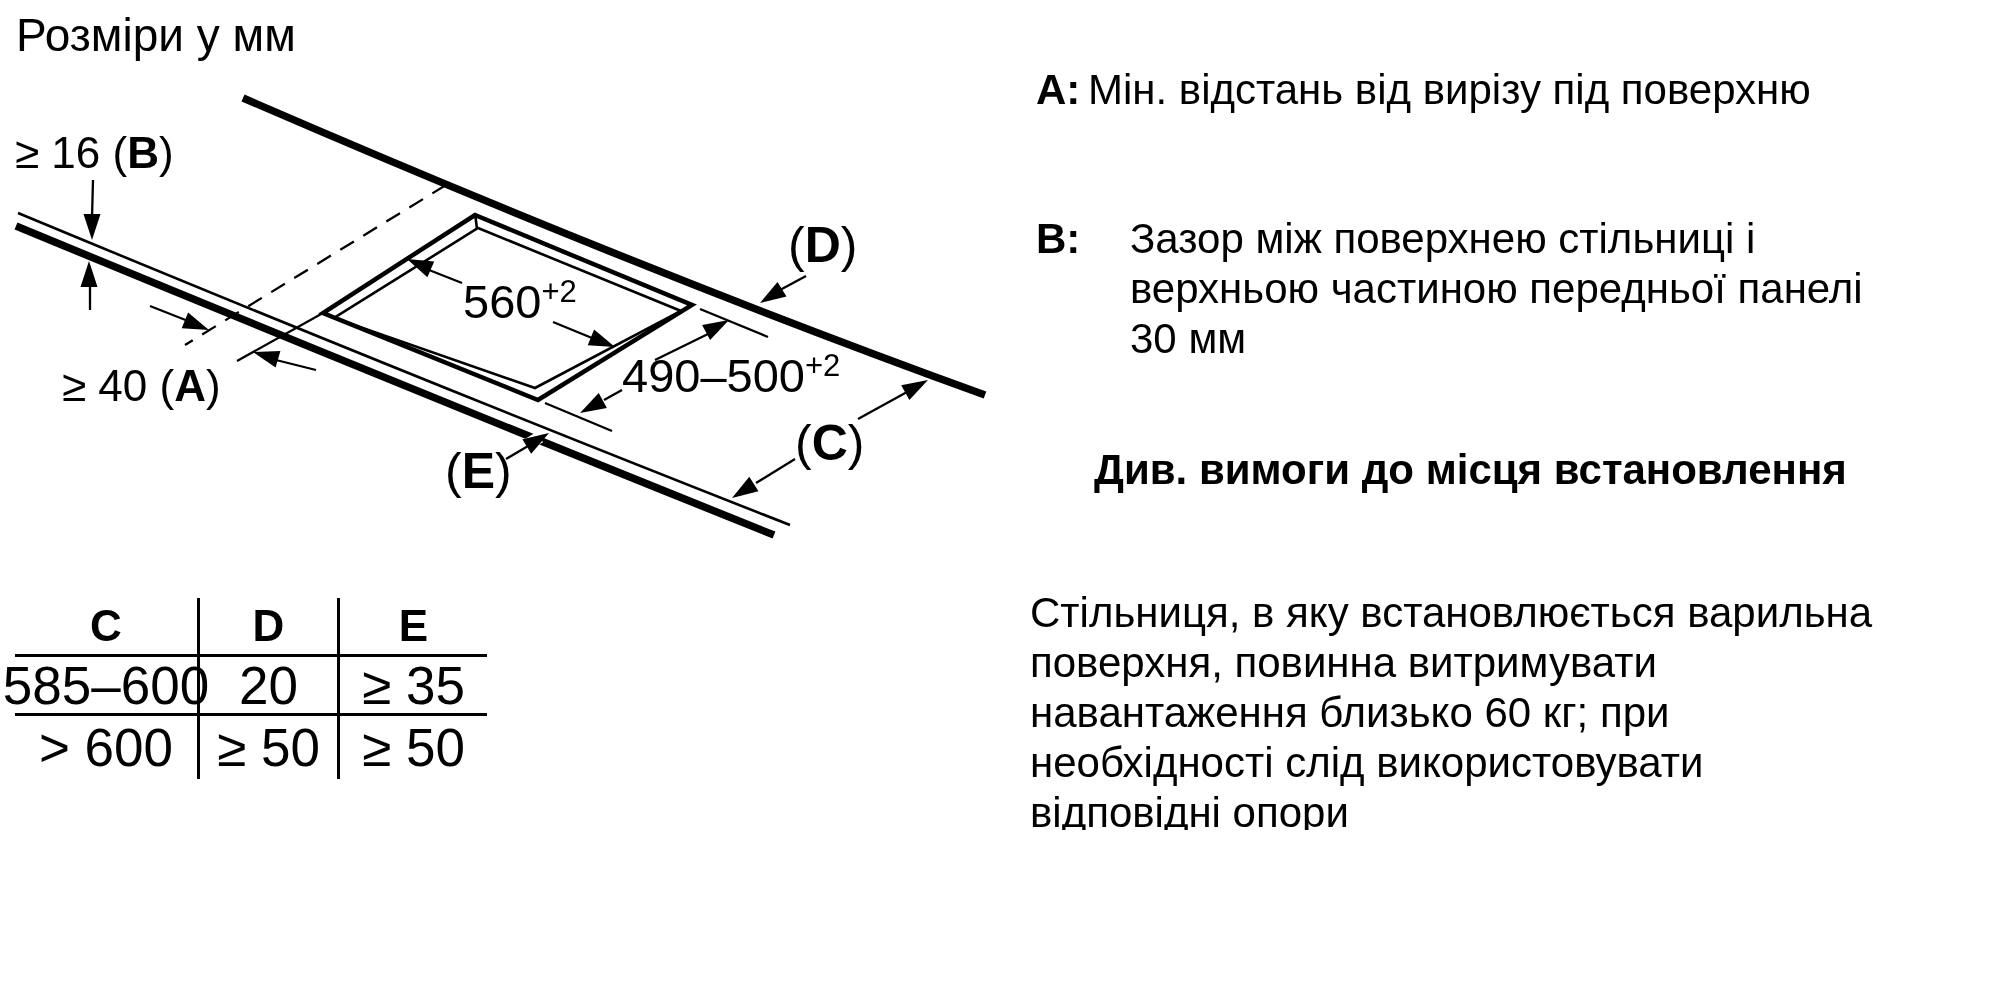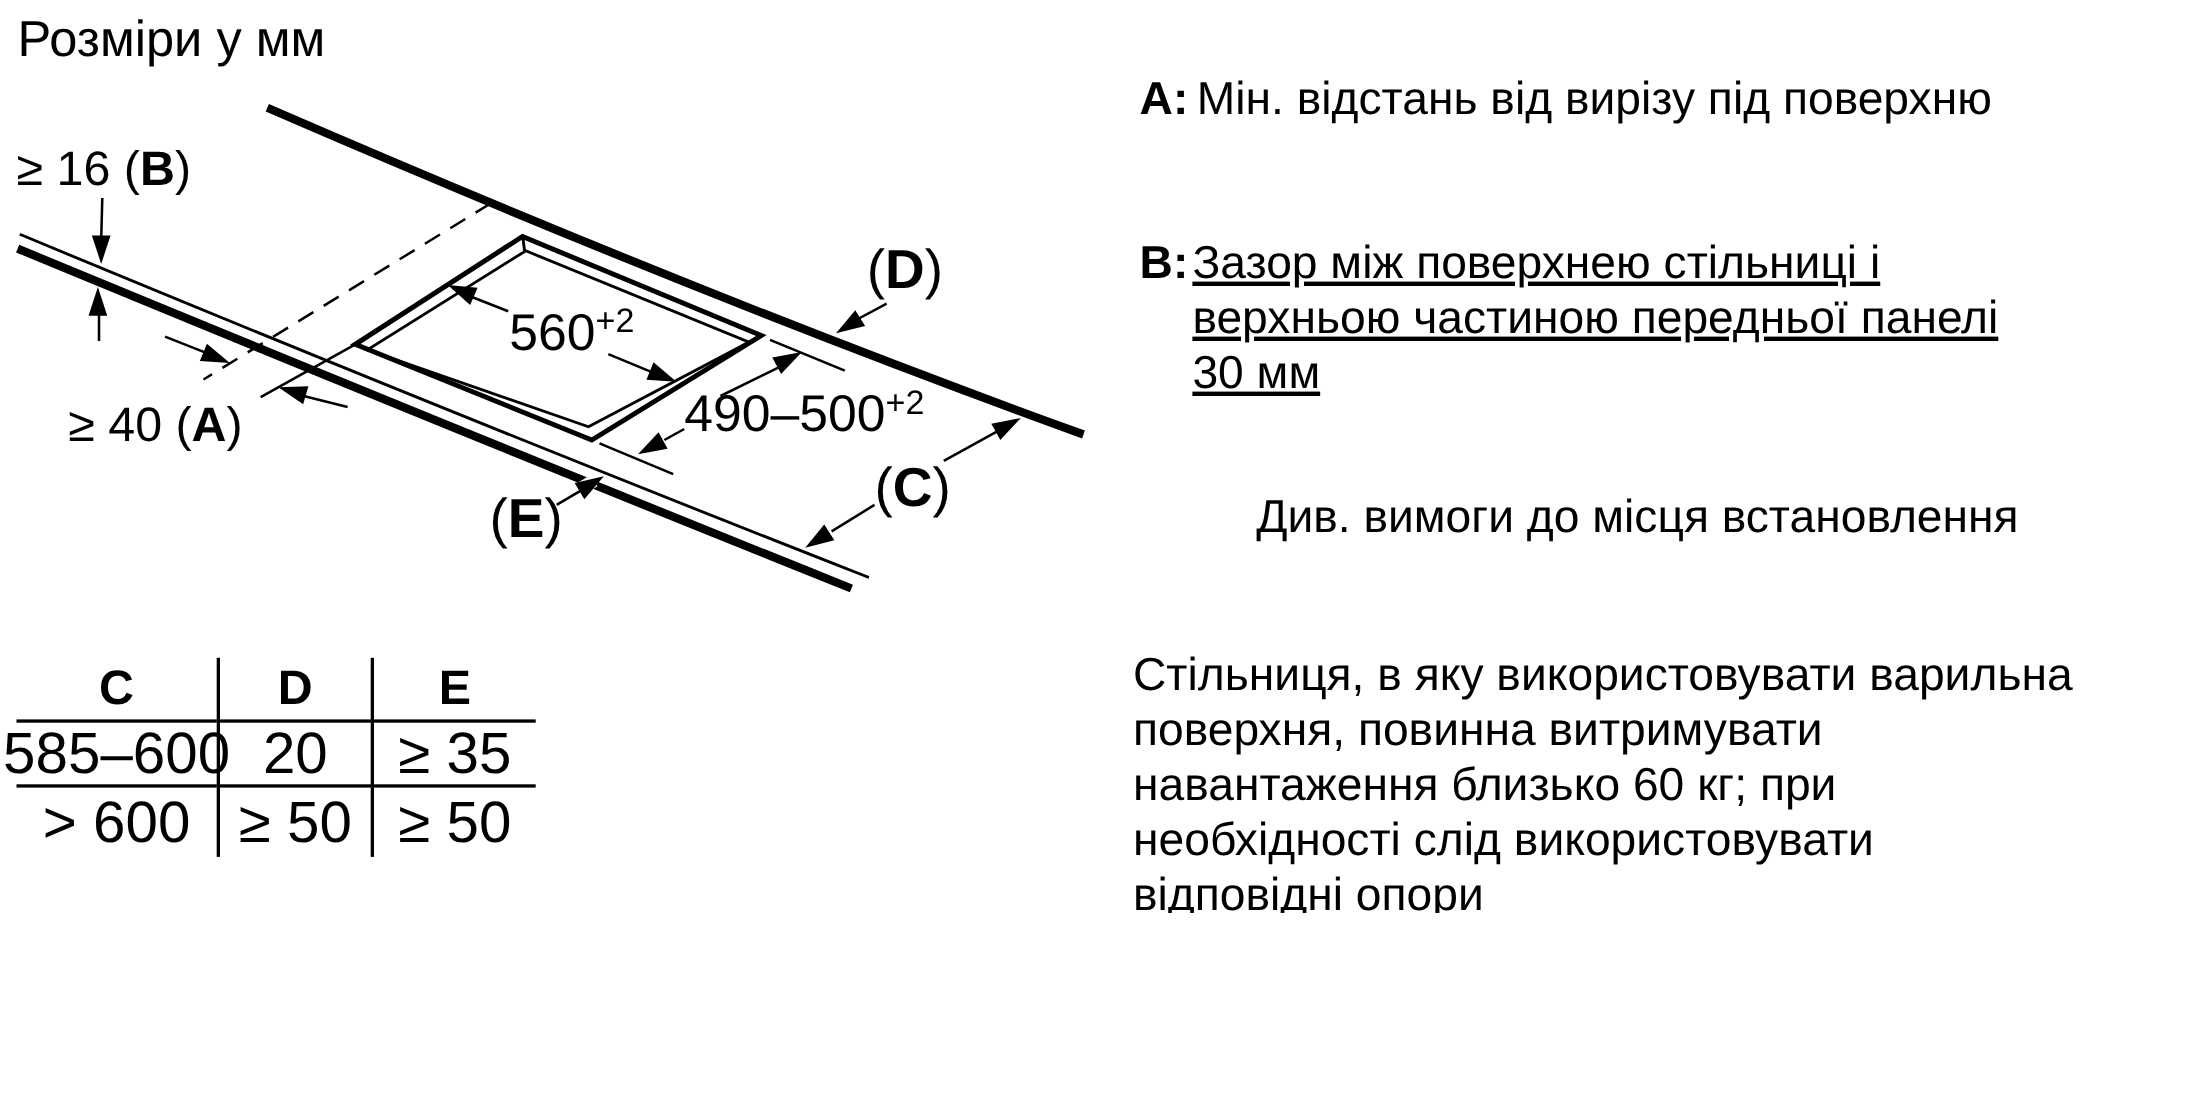--- a/index.html
+++ b/index.html
@@ -156,31 +156,31 @@
     <div class="tcell mid">≥ 50</div>
     <div class="tcell">≥ 50</div>
   </div>
 
   <div class="note-label" style="left:1036px; top:65px;">A:</div>
   <div class="note-body" style="left:1088px; top:65px;">
     <div>Мін. відстань від вирізу під поверхню</div>
   </div>
 
   <div class="note-label" style="left:1036px; top:214px;">B:</div>
-  <div class="note-body" style="left:1084px; top:214px;text-decoration:underline;">
+  <div class="note-body" style="left:1130px; top:214px;">
     <div>Зазор між поверхнею стільниці і</div>
     <div>верхньою частиною передньої панелі</div>
     <div>30 мм</div>
   </div>
 
-  <div class="note-body" style="left:1142px; top:445px;">
+  <div class="note-body" style="left:1094px; top:445px;font-weight:bold;">
     <div>Див. вимоги до місця встановлення</div>
   </div>
 
   <div class="note-body" style="left:1030px; top:588px;">
-    <div>Стільниця, в яку використовувати варильна</div>
+    <div>Стільниця, в яку встановлюється варильна</div>
     <div>поверхня, повинна витримувати</div>
     <div>навантаження близько 60 кг; при</div>
     <div>необхідності слід використовувати</div>
     <div>відповідні опори</div>
   </div>
 
 </div>
 
 </body></html>

